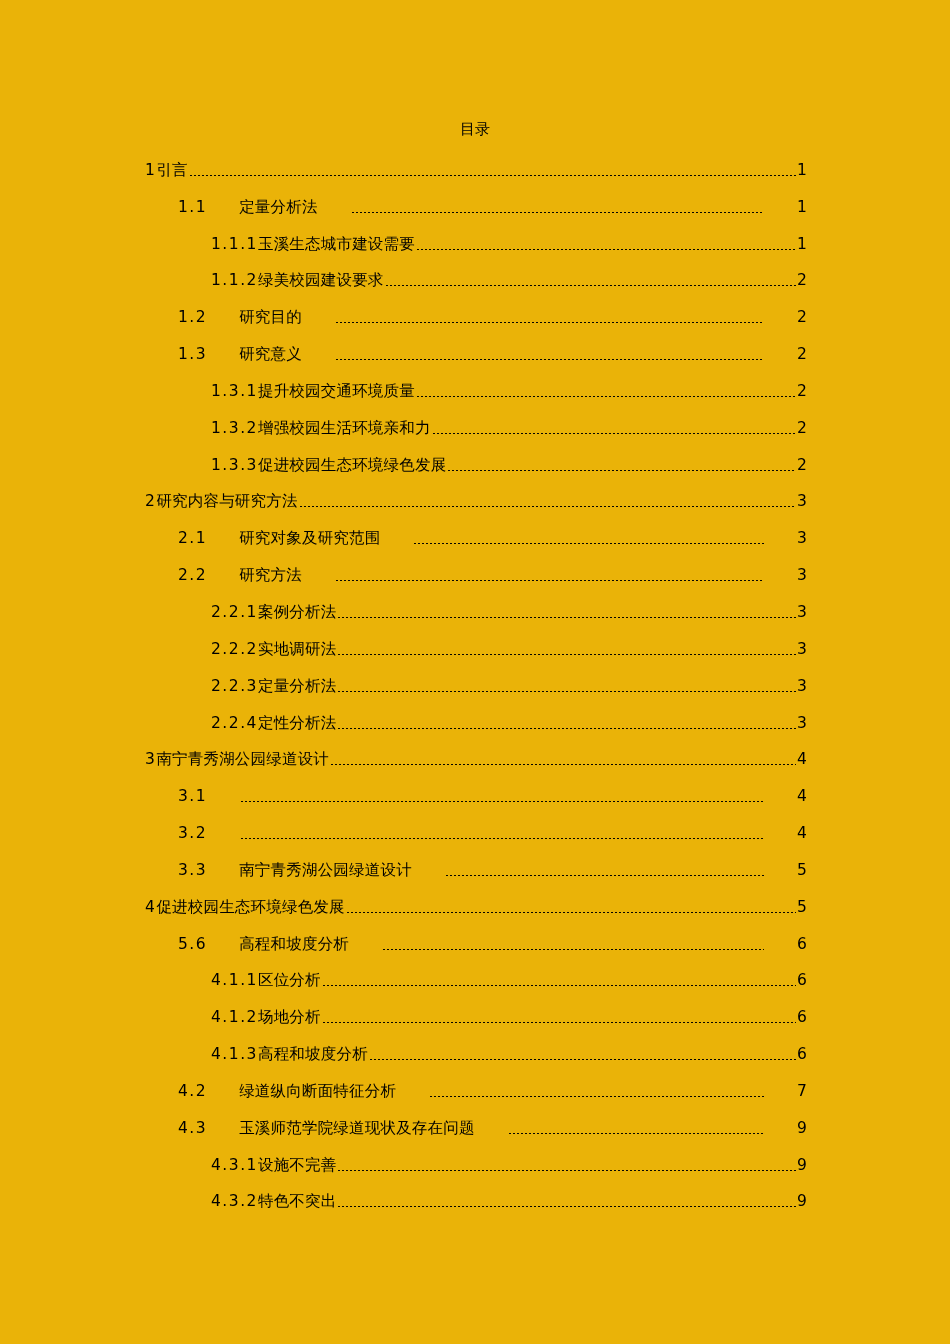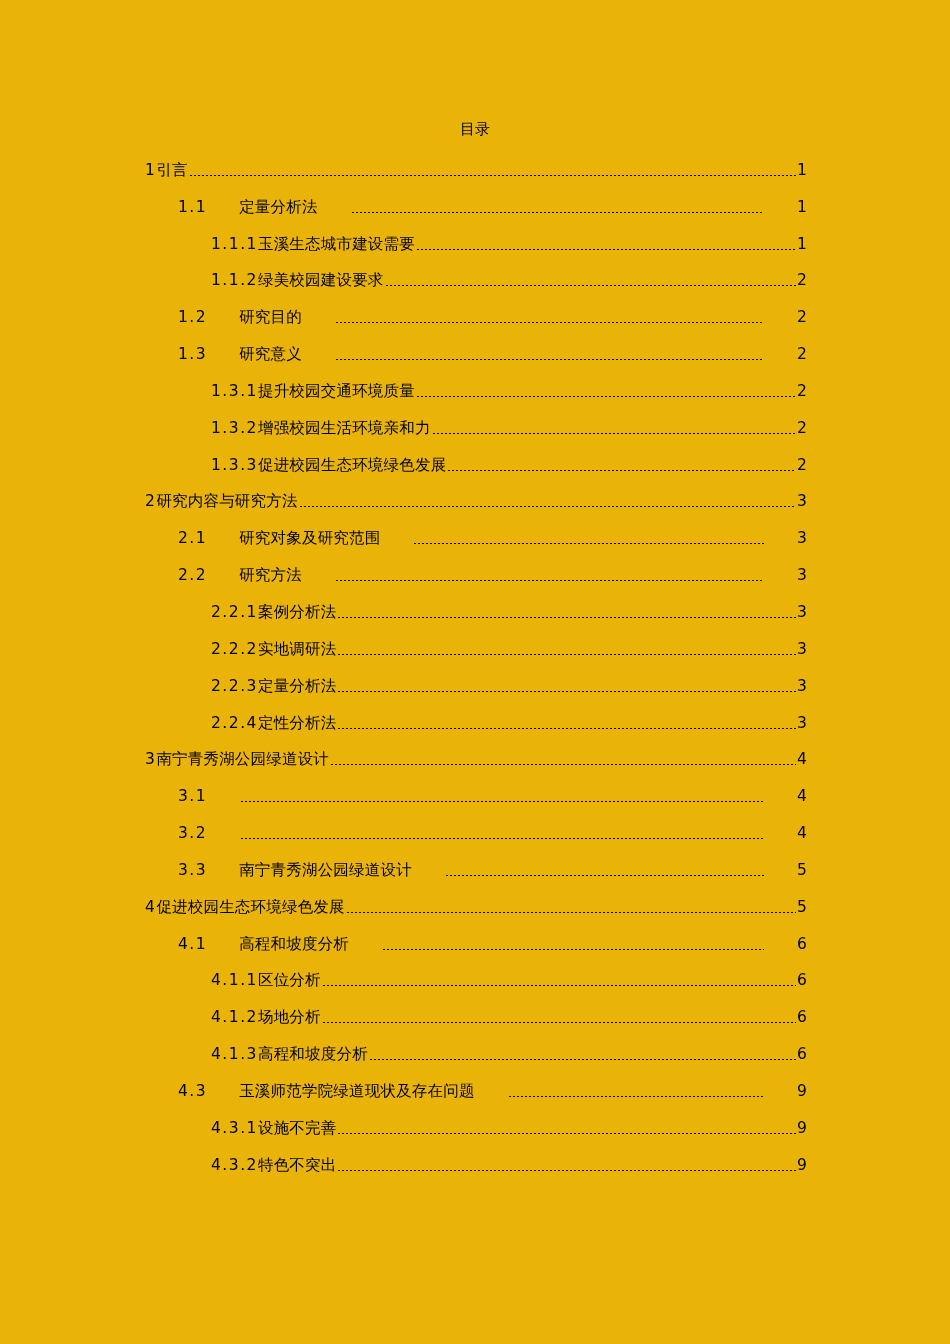--- a/index.html
+++ b/index.html
@@ -146,21 +146,21 @@
     <span class="toc-leader"></span>
     <span class="toc-page">5</span>
   </li>
       <li class="toc-row lvl1">
     <span class="toc-num">4 </span>
         <span class="toc-text">促进校园生态环境绿色发展</span>
     <span class="toc-leader"></span>
     <span class="toc-page">5</span>
   </li>
       <li class="toc-row lvl2">
-    <span class="toc-num">4.1</span>
+    <span class="toc-num">5.6</span>
         <span class="toc-text">高程和坡度分析</span>
     <span class="toc-leader"></span>
     <span class="toc-page">6</span>
   </li>
       <li class="toc-row lvl3">
     <span class="toc-num">4.1.1</span>
         <span class="toc-text">区位分析</span>
     <span class="toc-leader"></span>
     <span class="toc-page">6</span>
   </li>
@@ -168,20 +168,26 @@
     <span class="toc-num">4.1.2</span>
         <span class="toc-text">场地分析</span>
     <span class="toc-leader"></span>
     <span class="toc-page">6</span>
   </li>
       <li class="toc-row lvl3">
     <span class="toc-num">4.1.3</span>
         <span class="toc-text">高程和坡度分析</span>
     <span class="toc-leader"></span>
     <span class="toc-page">6</span>
+  </li>
+      <li class="toc-row lvl2">
+    <span class="toc-num">4.2</span>
+        <span class="toc-text">绿道纵向断面特征分析</span>
+    <span class="toc-leader"></span>
+    <span class="toc-page">7</span>
   </li>
       <li class="toc-row lvl2">
     <span class="toc-num">4.3</span>
         <span class="toc-text">玉溪师范学院绿道现状及存在问题</span>
     <span class="toc-leader"></span>
     <span class="toc-page">9</span>
   </li>
       <li class="toc-row lvl3">
     <span class="toc-num">4.3.1</span>
         <span class="toc-text">设施不完善</span>

